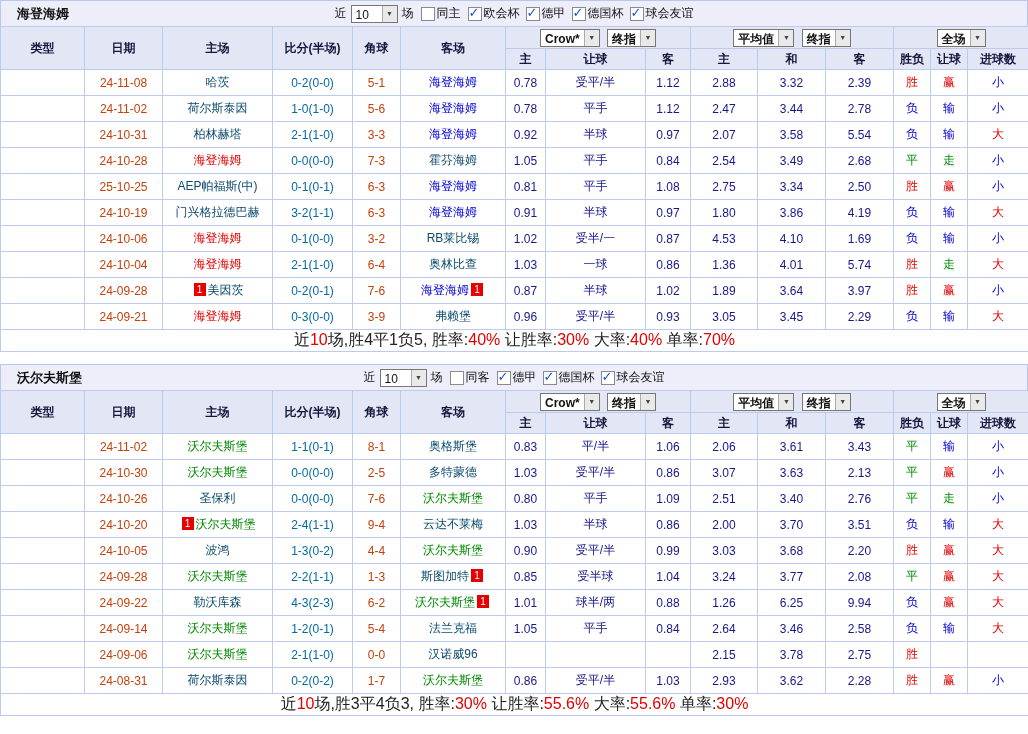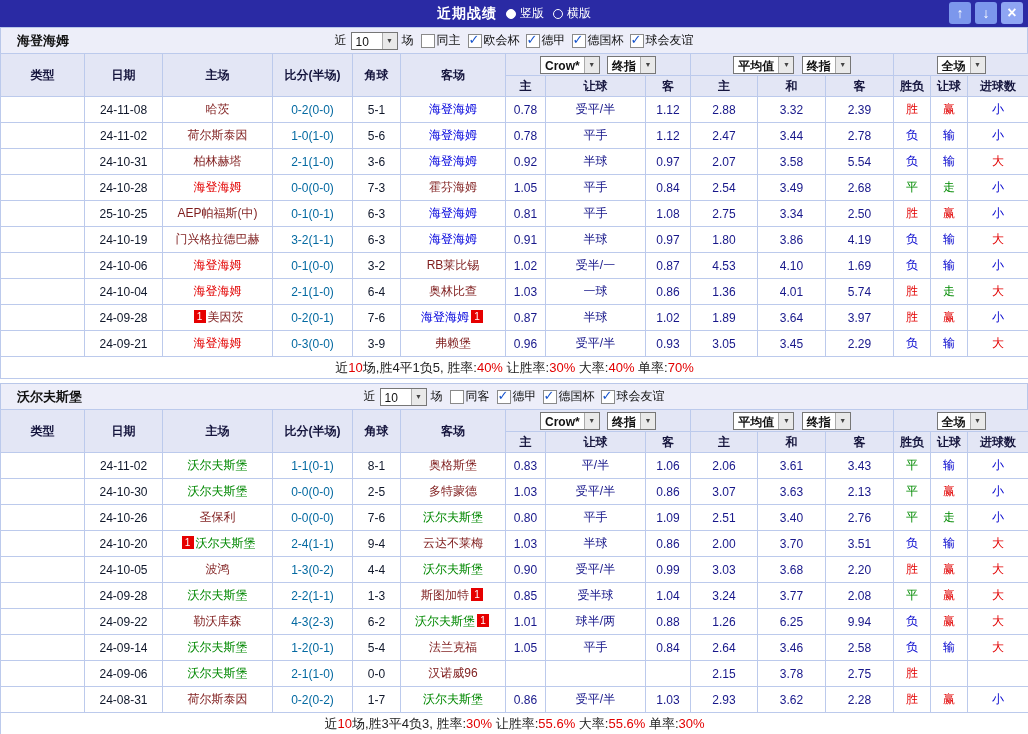--- a/index.html
+++ b/index.html
@@ -9,83 +9,59 @@
   .tb-center{margin:0 auto;display:flex;align-items:center;gap:9px}
   .tb-title{font-size:14px;font-weight:bold;letter-spacing:1px}
   .tb-radio-wrap{display:flex;align-items:center;gap:4px;font-size:12px;cursor:pointer}
   .tb-radio{width:10px;height:10px;border:1px solid #fff;border-radius:50%;display:inline-block;box-sizing:border-box}
   .tb-radio.checked{background:#fff}
   .tb-btns{position:absolute;right:5px;top:2px;display:flex;gap:4px}
   .tb-btn{width:22px;height:22px;background:#7c97ec;border-radius:3px;color:#fff;display:flex;align-items:center;justify-content:center;font-size:14px;font-weight:bold;cursor:pointer}
   .tb-btn.close{background:#8fa6f3;font-size:16px}
   
   .section{margin-top:0}
-  .section + .section{margin-top:4px}
+  .section + .section{margin-top:12px}
   .teambar{height:26px;background:#edeef9;border:1px solid #b9c7e9;border-bottom:none;display:flex;align-items:center;position:relative;box-sizing:border-box}
   .team-name{position:absolute;left:16px;font-weight:bold;font-size:13px;color:#111}
   .filters{margin:0 auto;display:flex;align-items:center;gap:4px;color:#111}
   .cb-wrap{display:inline-flex;align-items:center;gap:2px;cursor:pointer;margin-left:3px}
   .cb{display:inline-block;width:12px;height:12px;background:#fff;border:1px solid #8a8a8a;position:relative;box-sizing:content-box}
   .cb.on::after{content:"\2713";position:absolute;left:0;top:-3px;color:#1452cc;font-weight:bold;font-size:13px}
   .league-cbs{display:inline-flex;align-items:center;gap:3px}
   
   .sel{display:inline-flex;align-items:stretch;background:#fff;border:1px solid #767676;height:18px;line-height:16px;font-size:12px;vertical-align:middle;cursor:default;box-sizing:border-box}
   .sel-txt{padding:1px 4px 0 4px;min-width:22px;text-align:left;color:#111;white-space:nowrap}
   .sel-arr{width:14px;background:#e9e9e9;border-left:1px solid #aaa;font-size:7px;display:flex;align-items:center;justify-content:center;color:#444}
   
   table.grid{border-collapse:collapse;table-layout:fixed;width:1028px}
   .grid th,.grid td{border:1px solid #bccaec;padding:0;text-align:center;font-size:12px;overflow:hidden;white-space:nowrap}
   .grid thead th{background:#e3e6f5;color:#14143c;font-weight:bold;height:20px}
   .grid thead tr.hA th{height:21px}
   .grid tbody td{height:25px;background:#fff}
-  .grid tfoot td{height:21px;background:#fff;font-size:13px}
+  .grid tfoot td{height:21px;background:#fff;font-size:16px}
   td.lg{color:#fff}
   .lg-uefa{background:#c263d2}
   .lg-dj{background:#da2ada}
   .lg-dgb{background:#a93832}
   .lg-qhyy{background:#11a79a}
-  .t-k{color:#7f1d1d}.t-r{color:#e20000}.t-b{color:#0000dd}.t-g{color:#008800}
+  .t-k{color:#0c4a6e}.t-r{color:#e20000}.t-b{color:#0000dd}.t-g{color:#008800}
   .score{color:#0369a1;cursor:pointer}
-  .dt{color:#0f172a}
+  .dt{color:#c2410c}
   .odds{color:#17178a}
   .res-w{color:#e20000}.res-d{color:#008a00}.res-l{color:#0000cd}
   .fr{color:#e20000}.fk{color:#222}
   .badge{display:inline-block;min-width:10px;height:13px;line-height:13px;background:#e60000;color:#fff;font-size:10px;padding:0 1px;margin:0 2px;vertical-align:1px}
   .selcell .sel{margin:0 2px}
   span[data-name$="team-name"]{cursor:pointer}
 </style>
 </head>
 <body>
 
 <div class="app" data-name="recent-results-window">
 
-  <div class="topbar" data-name="title-bar">
-    <div class="tb-center" data-name="title-bar-center">
-      <span class="tb-title" data-name="window-title">近期战绩</span>
-      <label class="tb-radio-wrap" data-name="layout-radio-vertical">
-        <span class="tb-radio checked" data-name="radio-button-icon"></span>
-        <span data-name="layout-vertical-label">竖版</span>
-      </label>
-      <label class="tb-radio-wrap" data-name="layout-radio-horizontal">
-        <span class="tb-radio" data-name="radio-button-icon"></span>
-        <span data-name="layout-horizontal-label">横版</span>
-      </label>
-    </div>
-    <div class="tb-btns" data-name="window-buttons">
-      <span class="tb-btn" data-name="move-up-button">
-          <span data-name="up-arrow-icon">↑</span>
-        </span>
-      <span class="tb-btn" data-name="move-down-button">
-          <span data-name="down-arrow-icon">↓</span>
-        </span>
-      <span class="tb-btn close" data-name="close-button">
-          <span data-name="close-icon">×</span>
-        </span>
-    </div>
-  </div>
 
   <div class="section" data-name="team-section-heidenheim">
     <div class="teambar" data-name="team-section-header">
       <span class="team-name" data-name="team-name">海登海姆</span>
       <div class="filters" data-name="match-filters">
         <span data-name="recent-prefix-label">近</span>
         <span class="sel" data-name="recent-count-select">
             <span class="sel-txt" data-name="recent-count-value">10</span>
             <span class="sel-arr" data-name="chevron-down-icon">▼</span>
           </span>
@@ -212,21 +188,21 @@
             <td class="odds" data-name="avg-away-cell">2.78</td>
             <td class="res-l" data-name="result-cell">负</td>
             <td class="res-l" data-name="handicap-result-cell">输</td>
             <td class="res-l" data-name="goals-cell">小</td>
           </tr>
           <tr data-name="match-row">
             <td class="lg lg-dgb" data-name="league-cell">德国杯</td>
             <td class="dt" data-name="date-cell">24-10-31</td>
             <td class="team" data-name="home-team-cell"><span class="t-k" data-name="home-team-name">柏林赫塔</span></td>
             <td data-name="score-cell"><span class="score" data-name="score-link">2-1(1-0)</span></td>
-            <td class="dt" data-name="corner-cell">3-6</td>
+            <td class="dt" data-name="corner-cell">3-3</td>
             <td class="team" data-name="away-team-cell"><span class="t-b" data-name="away-team-name">海登海姆</span></td>
             <td class="odds" data-name="home-odds-cell">0.92</td>
             <td class="odds" data-name="handicap-cell">半球</td>
             <td class="odds" data-name="away-odds-cell">0.97</td>
             <td class="odds" data-name="avg-home-cell">2.07</td>
             <td class="odds" data-name="avg-draw-cell">3.58</td>
             <td class="odds" data-name="avg-away-cell">5.54</td>
             <td class="res-l" data-name="result-cell">负</td>
             <td class="res-l" data-name="handicap-result-cell">输</td>
             <td class="res-w" data-name="goals-cell">大</td>

